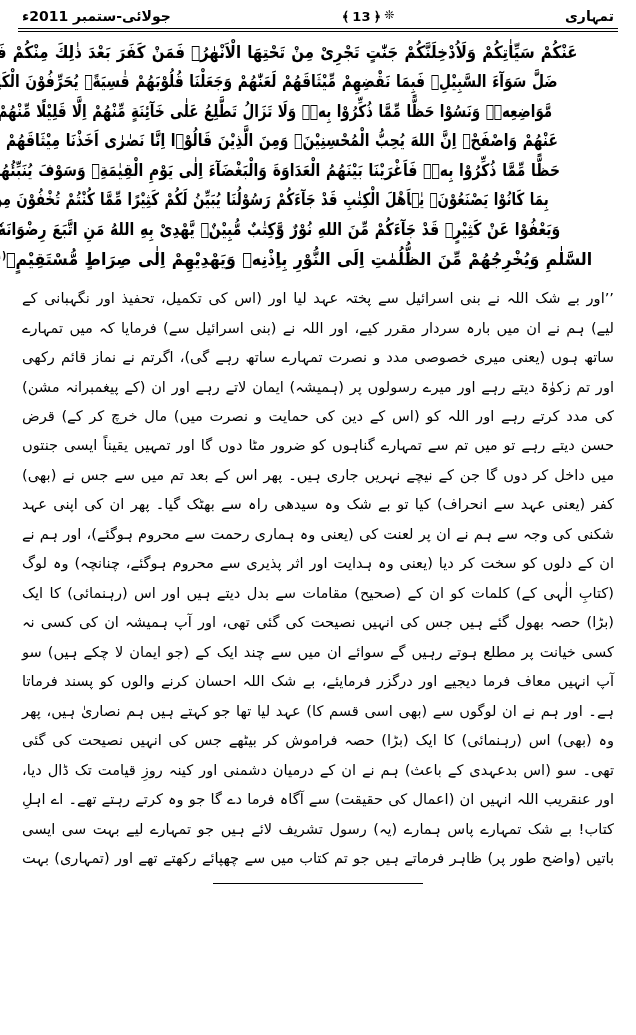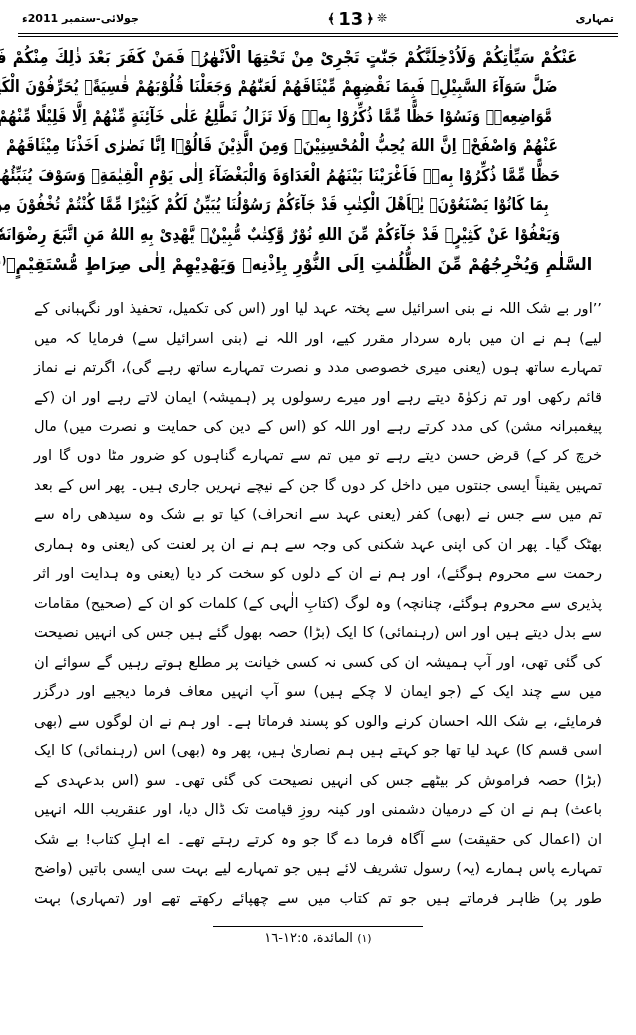--- a/index.html
+++ b/index.html
@@ -29,36 +29,36 @@
     align-items: center;
     justify-content: space-between;
     direction: rtl;
     font-size: 13px;
     font-weight: bold;
     padding: 2px 4px 1px 4px;
     letter-spacing: 0;
   }
   .header-side {
     white-space: nowrap;
-    font-size: 11px;
+    font-size: 14px;
   }
   .header-center {
     display: flex;
     align-items: center;
     gap: 3px;
     font-size: 13px;
     font-weight: bold;
   }
   .orn {
     font-size: 12px;
     line-height: 1;
     transform: translateY(-1px);
   }
   .page-num {
-    font-size: 18px;
+    font-size: 13px;
     font-weight: bold;
   }
   .hr-top {
     border: 0;
     border-top: 1.6px solid #000;
     margin: 3px 0 0 0;
   }
   .hr-top2 {
     border: 0;
     border-top: 0.9px solid #000;
@@ -97,21 +97,21 @@
     text-align: justify;
     text-align-last: justify;
     font-family: "DejaVu Sans", "Liberation Serif", serif;
     font-size: 14.6px;
     line-height: 2.02;
     letter-spacing: -0.1px;
     word-spacing: 0.5px;
     padding: 0 2px;
   }
   .urdu p {
-    margin: 14px;
+    margin: 2px;
   }
 
   
   .footnote-rule {
     width: 210px;
     margin: 10px auto 3px auto;
     border: 0;
     border-top: 1px solid #000;
   }
   .footnote {
@@ -155,18 +155,14 @@
     <span class="aline" style="display: block; transform: scaleX(0.92); transform-origin: center center;">
       <span>السَّلٰمِ وَیُخْرِجُهُمْ مِّنَ الظُّلُمٰتِ اِلَی النُّوْرِ بِاِذْنِهٖ وَیَهْدِیْهِمْ اِلٰی صِرَاطٍ مُّسْتَقِیْمٍ۬</span><span class="fnref">(١)</span>
     </span>
   </div>
 
   <div class="urdu">
     <p>’’اور بے شک اللہ نے بنی اسرائیل سے پختہ عہد لیا اور (اس کی تکمیل، تحفیذ اور نگہبانی کے لیے) ہم نے ان میں بارہ سردار مقرر کیے، اور اللہ نے (بنی اسرائیل سے) فرمایا کہ میں تمہارے ساتھ ہوں (یعنی میری خصوصی مدد و نصرت تمہارے ساتھ رہے گی)، اگرتم نے نماز قائم رکھی اور تم زکوٰۃ دیتے رہے اور میرے رسولوں پر (ہمیشہ) ایمان لاتے رہے اور ان (کے پیغمبرانہ مشن) کی مدد کرتے رہے اور اللہ کو (اس کے دین کی حمایت و نصرت میں) مال خرچ کر کے) قرض حسن دیتے رہے تو میں تم سے تمہارے گناہوں کو ضرور مٹا دوں گا اور تمہیں یقیناً ایسی جنتوں میں داخل کر دوں گا جن کے نیچے نہریں جاری ہیں۔ پھر اس کے بعد تم میں سے جس نے (بھی) کفر (یعنی عہد سے انحراف) کیا تو بے شک وہ سیدھی راہ سے بھٹک گیا۔ پھر ان کی اپنی عہد شکنی کی وجہ سے ہم نے ان پر لعنت کی (یعنی وہ ہماری رحمت سے محروم ہوگئے)، اور ہم نے ان کے دلوں کو سخت کر دیا (یعنی وہ ہدایت اور اثر پذیری سے محروم ہوگئے، چنانچہ) وہ لوگ (کتابِ الٰہی کے) کلمات کو ان کے (صحیح) مقامات سے بدل دیتے ہیں اور اس (رہنمائی) کا ایک (بڑا) حصہ بھول گئے ہیں جس کی انہیں نصیحت کی گئی تھی، اور آپ ہمیشہ ان کی کسی نہ کسی خیانت پر مطلع ہوتے رہیں گے سوائے ان میں سے چند ایک کے (جو ایمان لا چکے ہیں) سو آپ انہیں معاف فرما دیجیے اور درگزر فرمایئے، بے شک اللہ احسان کرنے والوں کو پسند فرماتا ہے۔ اور ہم نے ان لوگوں سے (بھی اسی قسم کا) عہد لیا تھا جو کہتے ہیں ہم نصاریٰ ہیں، پھر وہ (بھی) اس (رہنمائی) کا ایک (بڑا) حصہ فراموش کر بیٹھے جس کی انہیں نصیحت کی گئی تھی۔ سو (اس بدعہدی کے باعث) ہم نے ان کے درمیان دشمنی اور کینہ روزِ قیامت تک ڈال دیا، اور عنقریب اللہ انہیں ان (اعمال کی حقیقت) سے آگاہ فرما دے گا جو وہ کرتے رہتے تھے۔ اے اہلِ کتاب! بے شک تمہارے پاس ہمارے (یہ) رسول تشریف لائے ہیں جو تمہارے لیے بہت سی ایسی باتیں (واضح طور پر) ظاہر فرماتے ہیں جو تم کتاب میں سے چھپائے رکھتے تھے اور (تمہاری) بہت</p>
   </div>
 
   <hr class="footnote-rule">
-  <div class="footnote">
-    <span class="num">(١)</span>
-    <span>المائدة، ١٢:٥-١٦</span>
-  </div>
 
 </div>
 
 </body></html>

